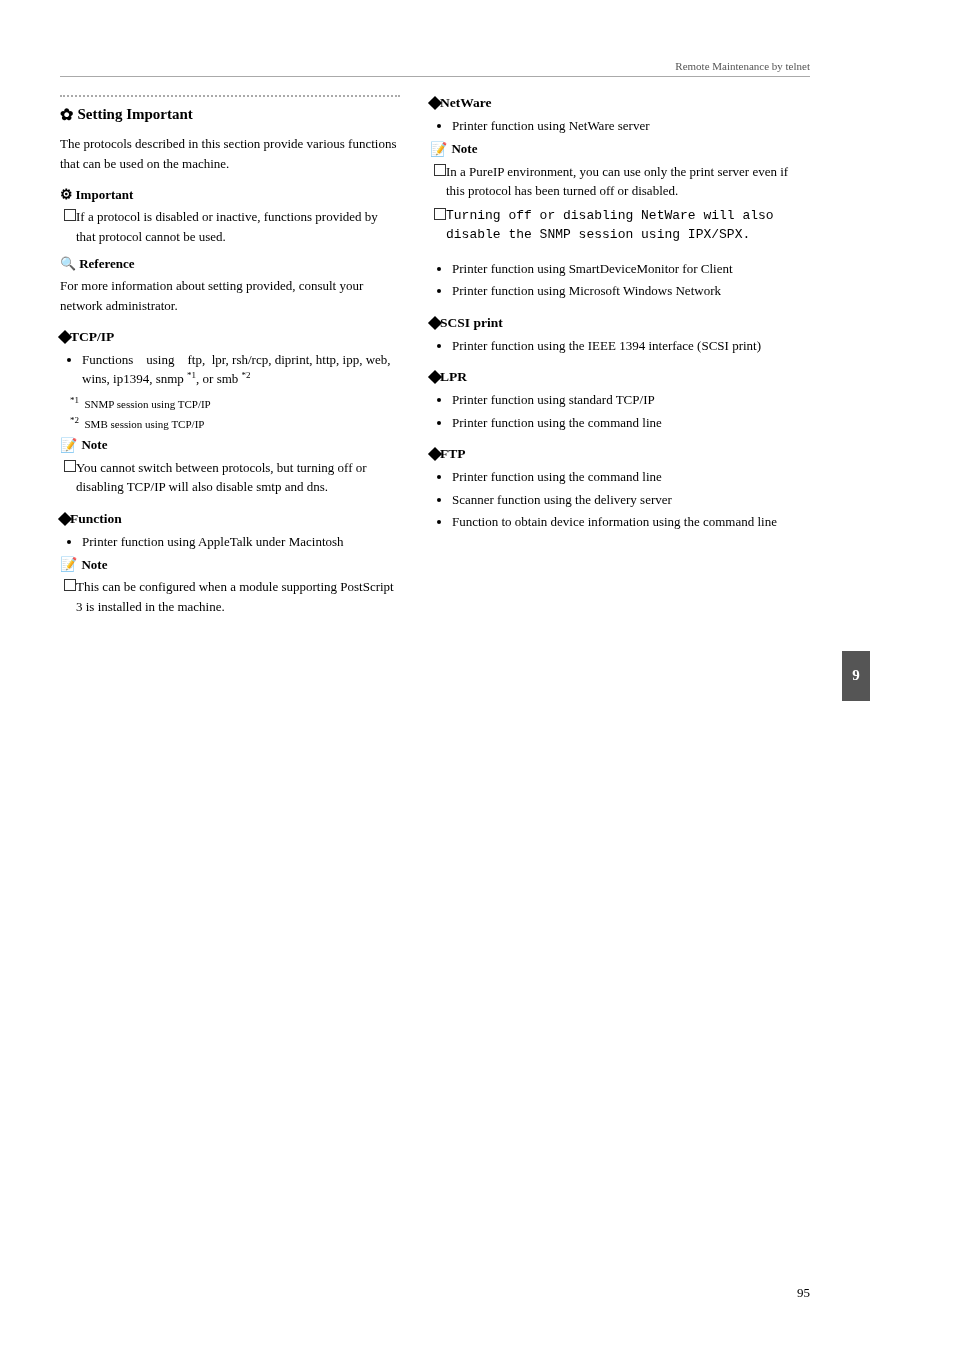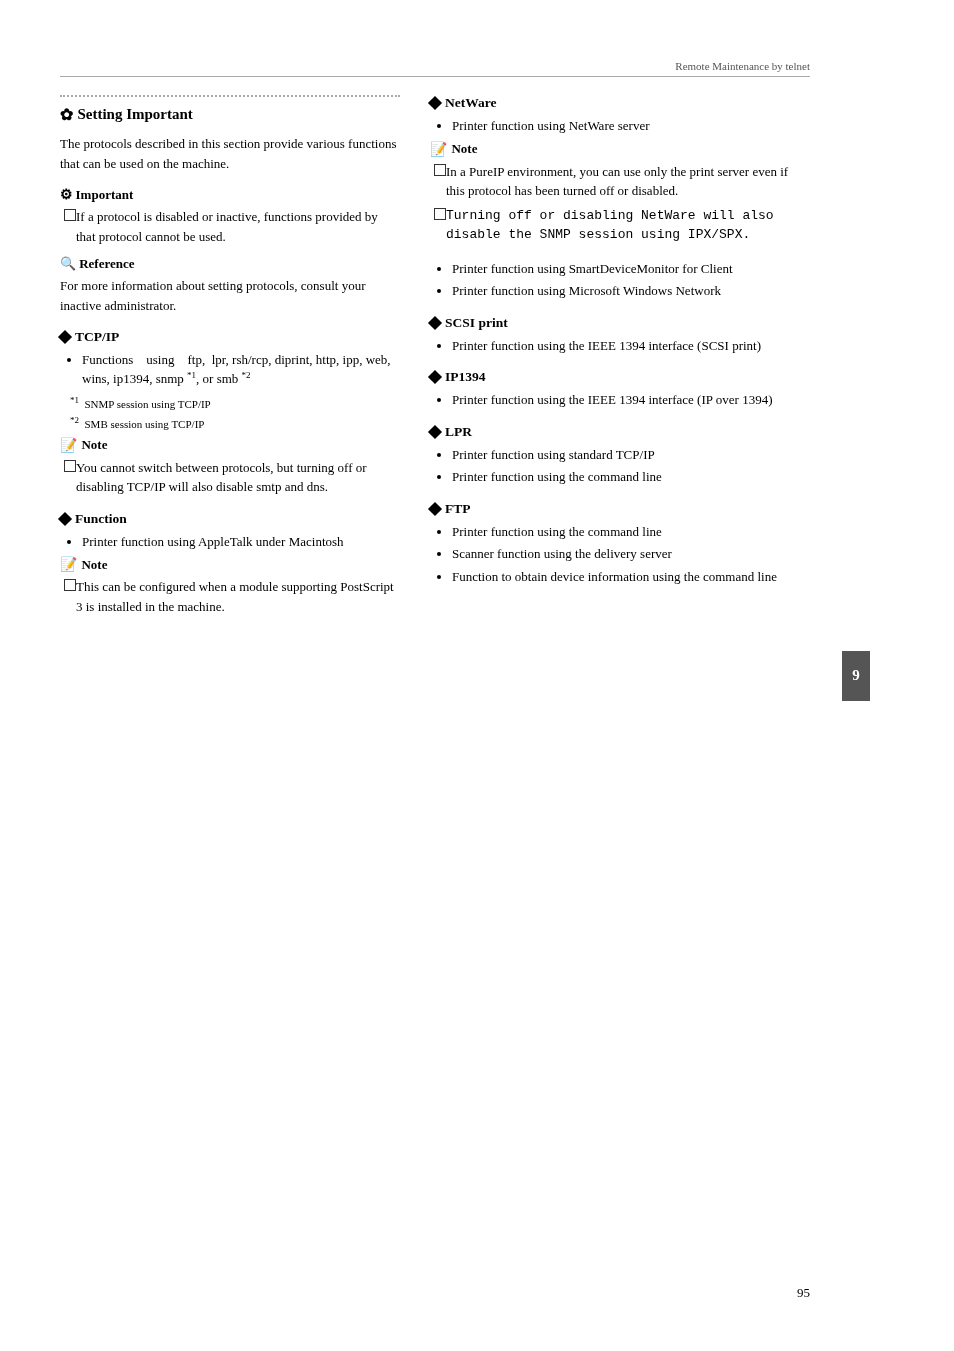--- a/index.html
+++ b/index.html
@@ -95,21 +95,20 @@
     }
     .sub-section {
       margin-bottom: 14px;
     }
     .sub-section-title {
       font-size: 13.5px;
       font-weight: bold;
       margin-bottom: 5px;
       display: flex;
       align-items: center;
-      gap: 5px;
     }
     .diamond {
       display: inline-block;
       width: 10px;
       height: 10px;
       background: #000;
       transform: rotate(45deg);
       flex-shrink: 0;
     }
     .bullet-list {
@@ -216,21 +215,21 @@
           <span class="chk"></span>
           <span class="chk-text">If a protocol is disabled or inactive, functions provided by that protocol cannot be used.</span>
         </div>
       </div>
 
       <div class="ref-box">
         <div class="ref-title">
           <span>🔍</span>
           <span>Reference</span>
         </div>
-        <p class="body-text">For more information about setting protocols, consult your inactive administrator.</p>
+        <p class="body-text">For more information about setting provided, consult your network administrator.</p>
       </div>
 
       <div class="sub-section">
         <div class="sub-section-title">
           <span class="diamond"></span>
           <span>TCP/IP</span>
         </div>
         <ul class="bullet-list">
           <li>Functions&nbsp;&nbsp;&nbsp;&nbsp;using&nbsp;&nbsp;&nbsp;&nbsp;ftp,&nbsp;&nbsp;lpr, rsh/rcp, diprint, http, ipp, web, wins, ip1394, snmp <sup>*1</sup>, or smb <sup>*2</sup></li>
         </ul>
@@ -308,29 +307,20 @@
       <div class="sub-section">
         <div class="sub-section-title">
           <span class="diamond"></span>
           <span>SCSI print</span>
         </div>
         <ul class="bullet-list">
           <li>Printer function using the IEEE 1394 interface (SCSI print)</li>
         </ul>
       </div>
 
-      <div class="sub-section">
-        <div class="sub-section-title">
-          <span class="diamond"></span>
-          <span>IP1394</span>
-        </div>
-        <ul class="bullet-list">
-          <li>Printer function using the IEEE 1394 interface (IP over 1394)</li>
-        </ul>
-      </div>
 
       <div class="sub-section">
         <div class="sub-section-title">
           <span class="diamond"></span>
           <span>LPR</span>
         </div>
         <ul class="bullet-list">
           <li>Printer function using standard TCP/IP</li>
           <li>Printer function using the command line</li>
         </ul>

